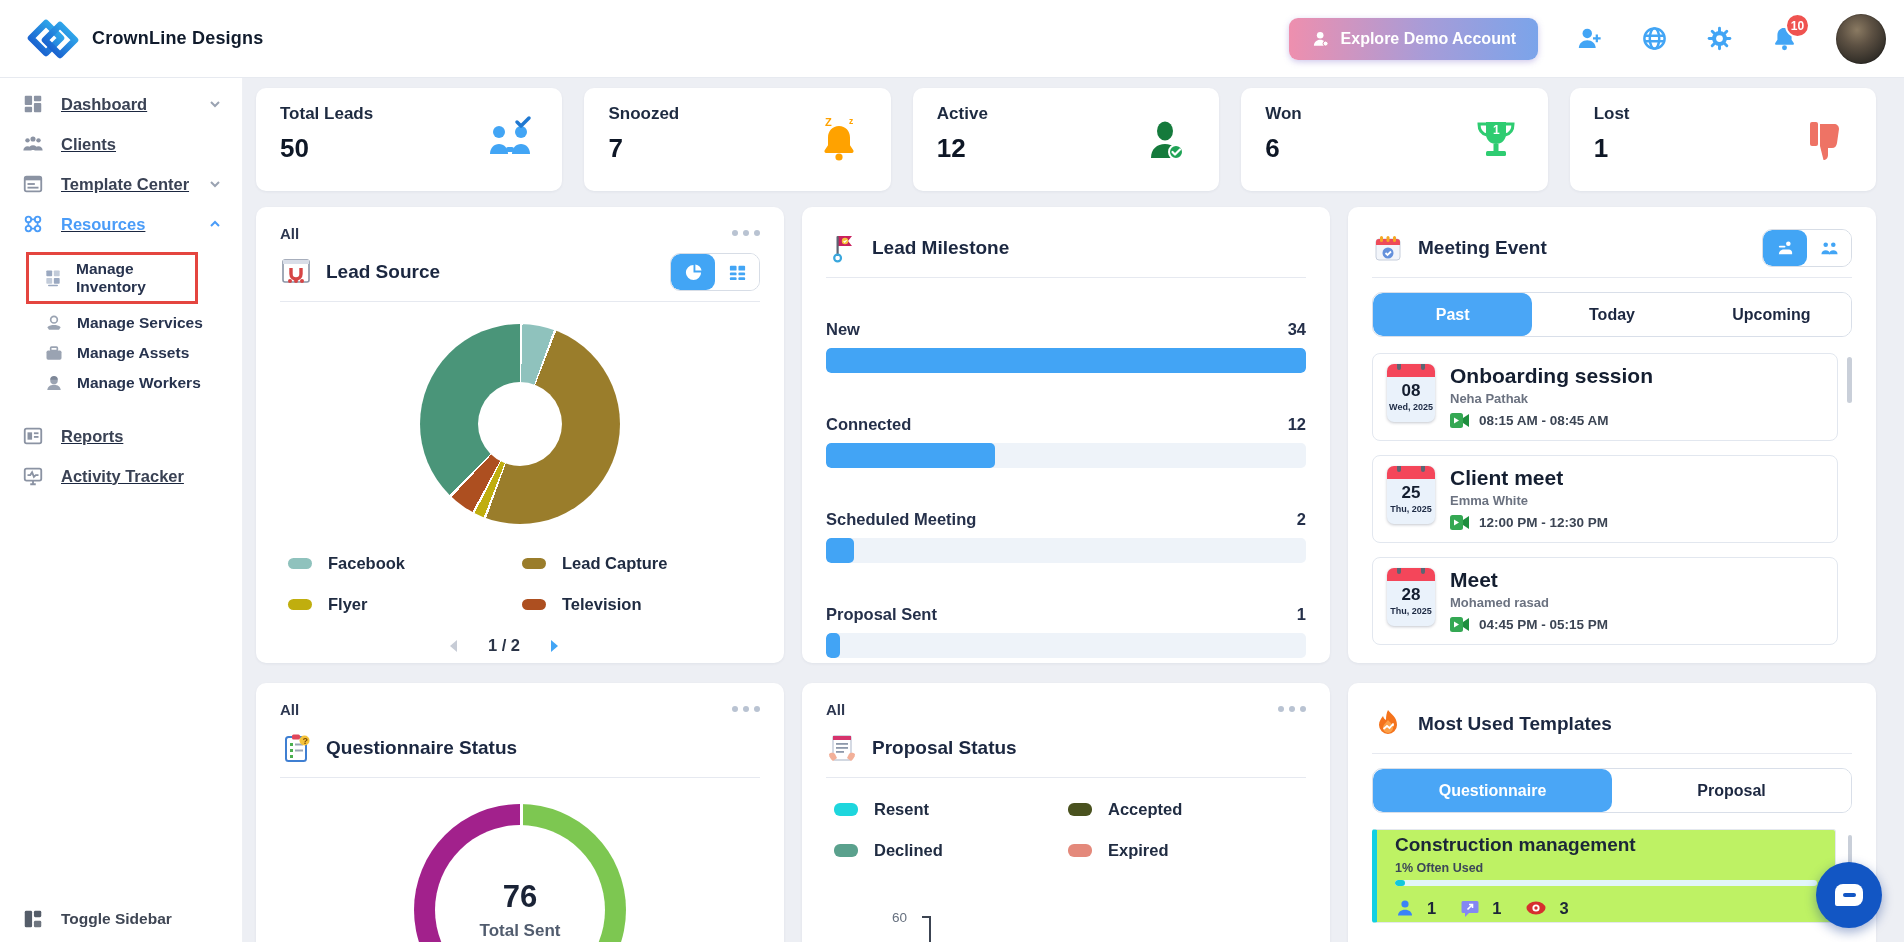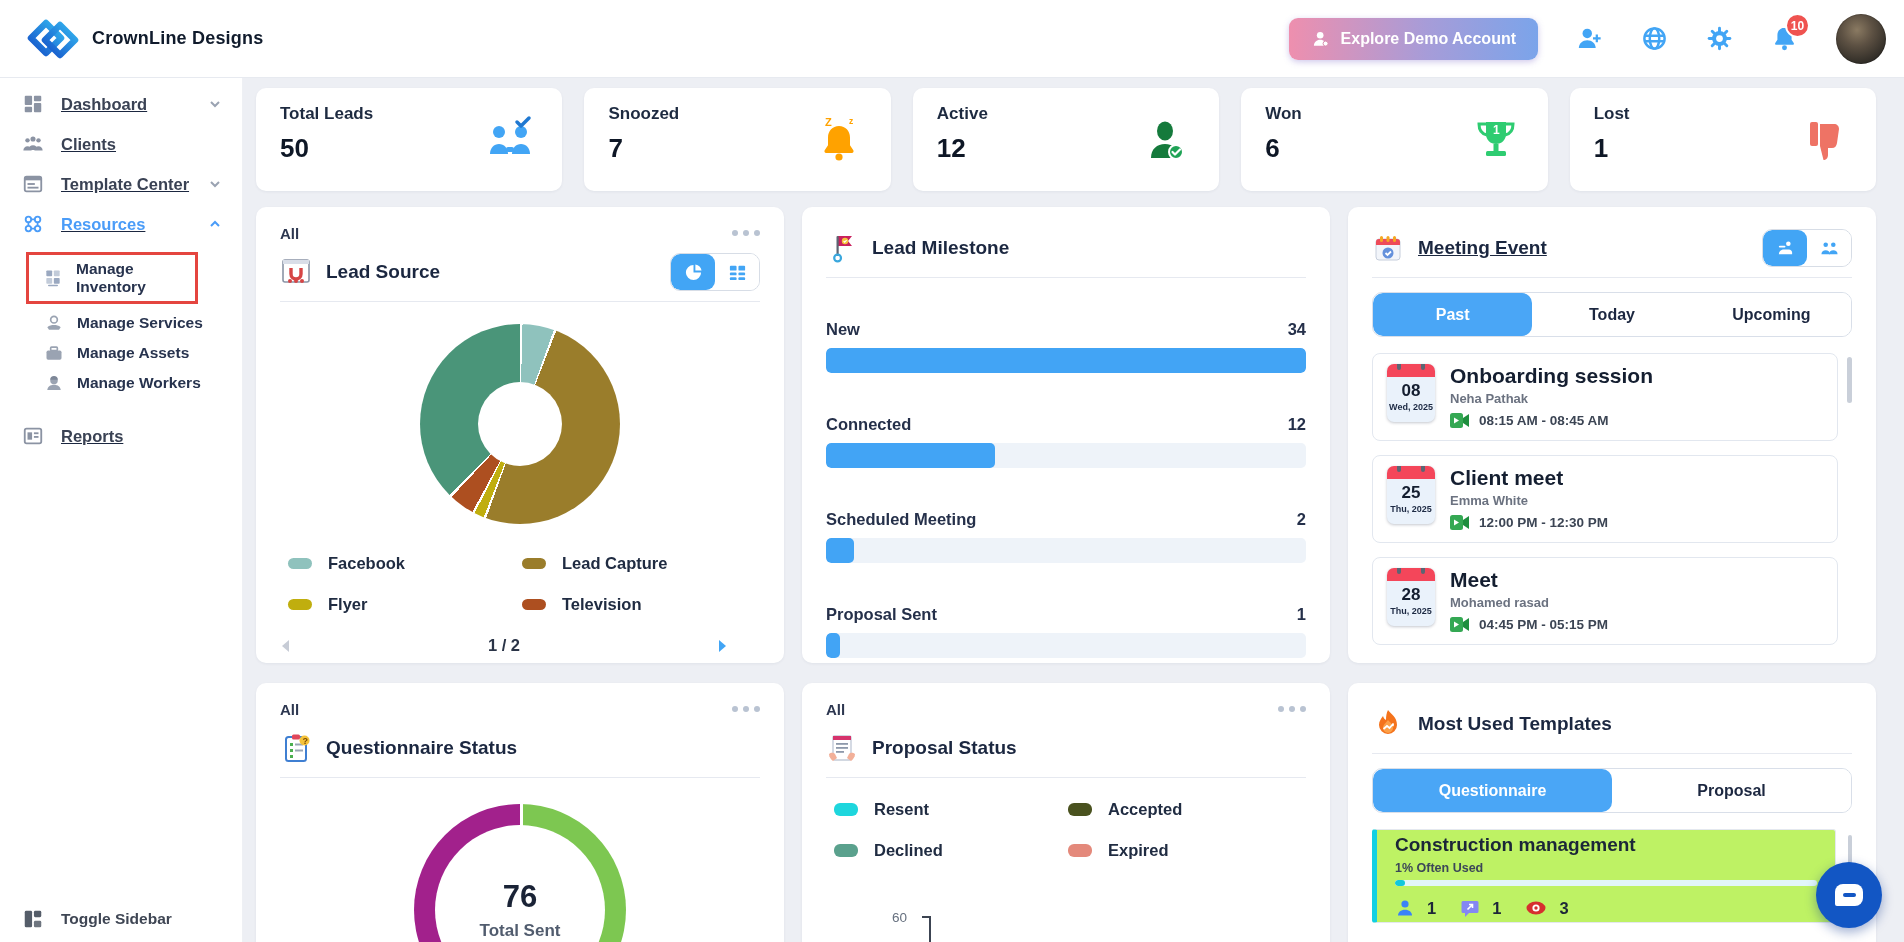--- a/index.html
+++ b/index.html
@@ -74,21 +74,21 @@
 
   
   .donut-wrap { display:flex; justify-content:center; margin-top:22px; }
   .donut { width:200px; height:200px; border-radius:50%; position:relative; }
   .donut .hole { position:absolute; left:50%; top:50%; transform:translate(-50%,-50%); width:84px; height:84px;
     background:#fff; border-radius:50%; }
   .legend-grid { display:grid; grid-template-columns:1fr 1fr; row-gap:22px; margin:30px 4px 0 8px; }
   .legend-item { display:flex; align-items:center; gap:16px; }
   .swatch { width:24px; height:11px; border-radius:6px; flex:0 0 24px; }
   .legend-item .lbl { font-size:16.5px; font-weight:600; color:#202c42; }
-  .pager { display:flex; align-items:center; justify-content:space-between; gap:28px; margin-top:22px; padding-right:32px; }
+  .pager { display:flex; align-items:center; justify-content:center; gap:28px; margin-top:22px; padding-right:32px; }
   .pager .pg-txt { font-size:16.5px; font-weight:600; color:#2a3447; }
   .pg-arrow { width:12px; height:14px; cursor:pointer; }
 
   
   .ms-block { margin-top:42px; }
   .ms-block:first-of-type { margin-top:40px; }
   .ms-labels { display:flex; font-size:16.5px; font-weight:600; color:#25304a; }
   .ms-labels .val { margin-left:auto; }
   .ms-track { margin-top:9px; height:25px; border-radius:5px; background:#eef3f9; overflow:hidden; }
   .ms-fill { height:100%; background:#42a4f5; border-radius:5px; }
@@ -307,20 +307,28 @@
   <div class="side-item">
     <svg class="sicon" viewBox="0 0 24 24" fill="#8b93a3">
       <rect x="3" y="4" width="18" height="16" rx="2" fill="none" stroke="#8b93a3" stroke-width="2"></rect>
       <rect x="6" y="8" width="5" height="8"></rect>
         <rect x="13" y="8" width="5" height="2"></rect>
         <rect x="13" y="12" width="5" height="2"></rect>
     </svg>
     <span class="lbl">Reports</span>
   </div>
 
+  <div class="side-item">
+    <svg class="sicon" viewBox="0 0 24 24" fill="none" stroke="#8b93a3" stroke-width="2">
+      <rect x="3" y="4" width="18" height="13" rx="2"></rect>
+        <path d="M6 11h3l2-3 2 5 2-2h3"></path>
+        <path d="M9 21h6M12 17v4"></path>
+    </svg>
+    <span class="lbl">Activity Tracker</span>
+  </div>
 
   <div class="toggle-row">
     <svg width="22" height="22" viewBox="0 0 24 24" fill="#555d69">
       <rect x="3" y="3" width="8" height="18" rx="1.5"></rect>
         <rect x="13" y="3" width="8" height="7" rx="1.5"></rect>
         <rect x="13" y="14" width="8" height="7" rx="1.5" opacity=".85"></rect>
     </svg>
     <span class="lbl">Toggle Sidebar</span>
   </div>
 </div>
@@ -504,21 +512,21 @@
             <span>Proposal Sent</span>
             <span class="val">1</span>
           </div>
         <div class="ms-track">
             <div class="ms-fill" style="width: 2.94118%;"></div>
           </div>
       </div>
     </div>
 
     <div class="card">
-      <div class="title-row" style="margin-top:8px;text-decoration:underline;">
+      <div class="title-row" style="margin-top:8px;">
         <svg class="ticon" viewBox="0 0 32 32">
           <rect x="4" y="7" width="24" height="21" rx="3" fill="#f2f5fa" stroke="#c6cedb"></rect>
           <path d="M4 10a3 3 0 0 1 3-3h18a3 3 0 0 1 3 3v3H4z" fill="#ee4b59"></path>
           <rect x="8" y="4" width="3" height="6" rx="1.5" fill="#f5a623"></rect>
             <rect x="14.5" y="4" width="3" height="6" rx="1.5" fill="#f5a623"></rect>
             <rect x="21" y="4" width="3" height="6" rx="1.5" fill="#f5a623"></rect>
           <circle cx="16" cy="21" r="5.5" fill="#4b7fd6" opacity=".85"></circle>
             <path d="M13.5 21l2 2 3.5-3.5" stroke="#fff" stroke-width="1.8" fill="none"></path>
         </svg>
         <span class="card-title">Meeting Event</span>

